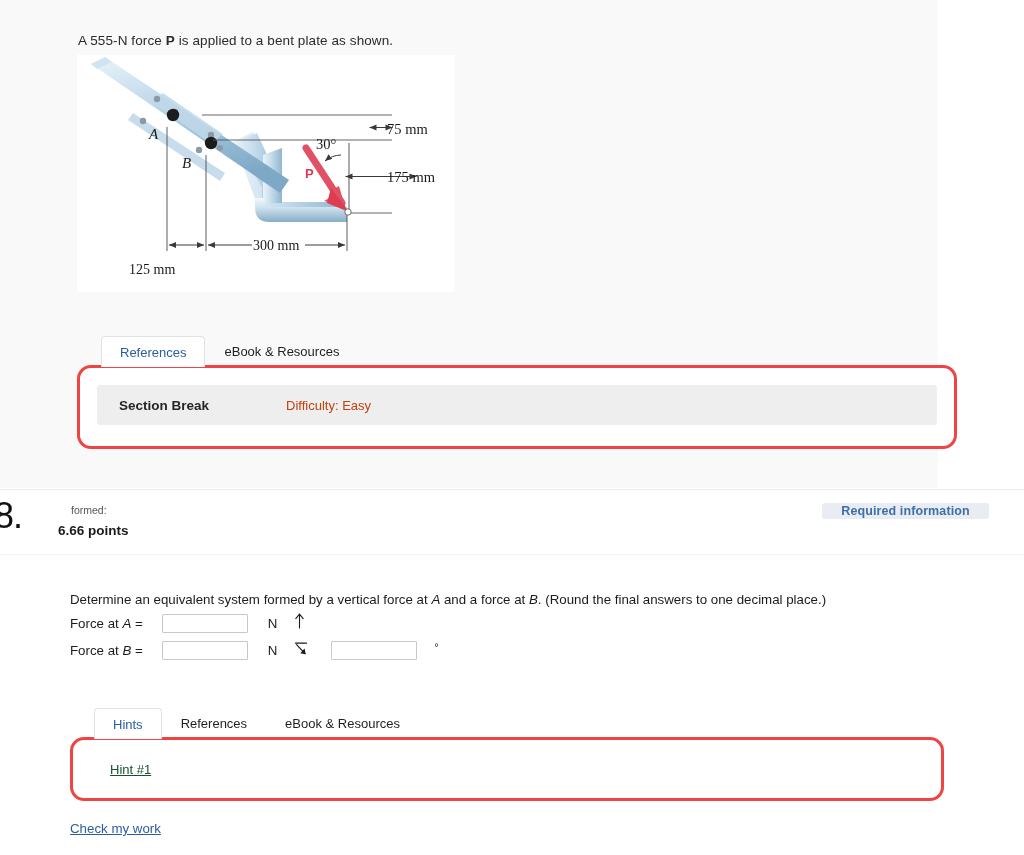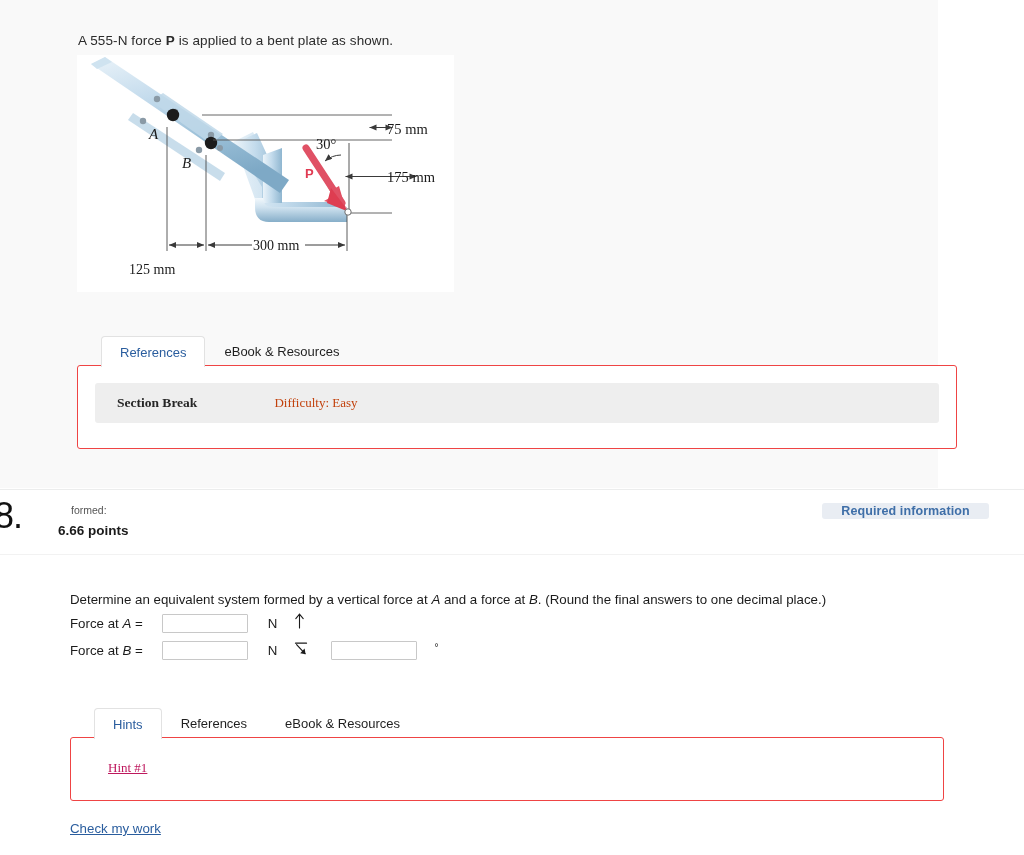--- a/index.html
+++ b/index.html
@@ -42,22 +42,22 @@
     border: 1px solid transparent; border-bottom: none;
     border-radius: 4px 4px 0 0; background: transparent;
     cursor: pointer; white-space: nowrap;
   }
   .tab.active {
     color: #2a5d9e; background: #ffffff;
     border-color: #e2e2e2; border-bottom-color: #ffffff;
     position: relative; top: 1px;
   }
   .panel {
-    background: #ffffff; border: 1px solid #ef4444; border-radius: 3px;
-    margin-top: -1px; position: relative; z-index: 1; font-family: Liberation Serif, serif;
+    background: #ffffff; border: 3px solid #ef4444; border-radius: 14px;
+    margin-top: -1px; position: relative; z-index: 1;
   }
   .panel-top { height: 84px; padding: 17px; }
   .sec-row {
     background: #eeeeee; border-radius: 3px; height: 40px;
     display: flex; align-items: center; padding-left: 22px;
   }
   .sec-title { font-size: 13.5px; font-weight: bold; color: #262626; }
   .sec-diff { font-size: 13px; color: #c2410c; margin-left: 77px; }
 
   
@@ -102,21 +102,21 @@
     border: 1px solid #c8c8c8; background: #ffffff; border-radius: 1px;
     font-size: 12px; font-family: "Liberation Sans", sans-serif;
     padding: 0 3px; outline: none; color: #111;
   }
   .deg { font-size: 10px; color: #1b1b1b; margin-left: 5px; align-self: flex-start; margin-top: 2px; }
 
   
   .tabcard-bot { position: absolute; left: 70px; top: 702px; width: 874px; }
   .panel-bot { height: 64px; padding: 20px 0 0 37px; }
   .hint-link {
-    font-size: 13px; color: #be185d; text-decoration: underline; cursor: pointer;
+    font-size: 13px; color: #14532d; text-decoration: underline; cursor: pointer;
   }
   .checkwork {
     position: absolute; left: 70px; top: 821px;
     font-size: 13.3px; color: #2a5d9e; text-decoration: underline; cursor: pointer;
   }
 </style>
 </head>
 <body>
 
 <div class="page">

